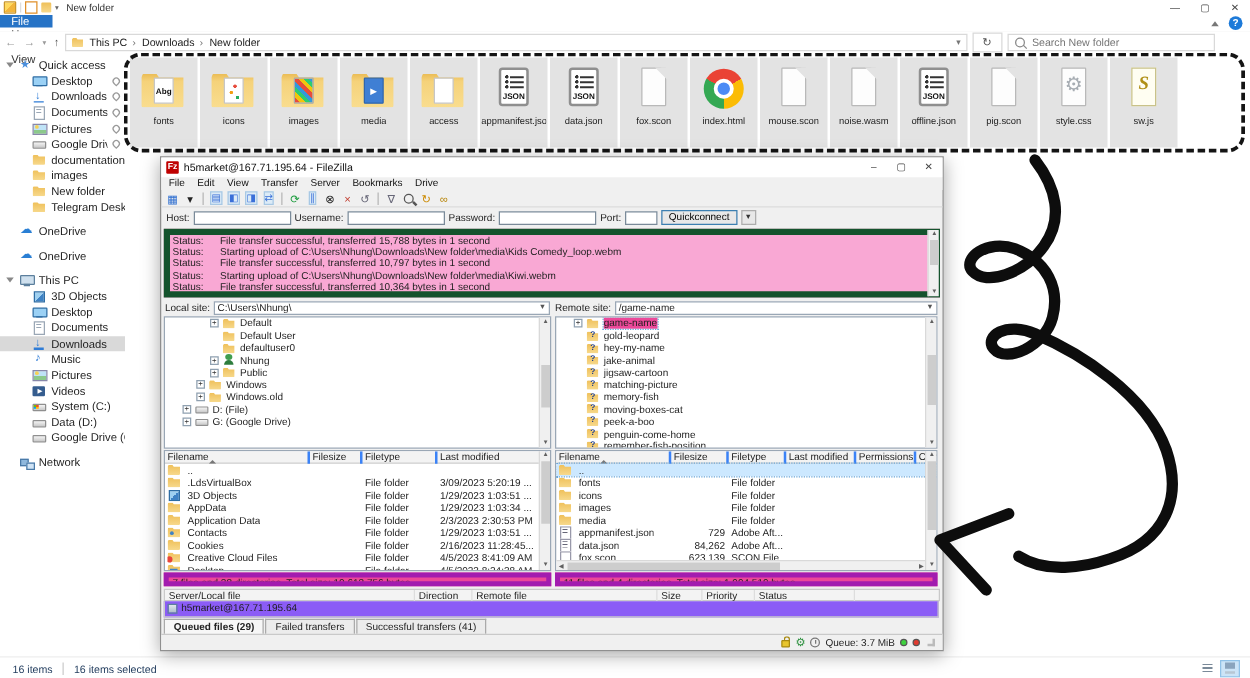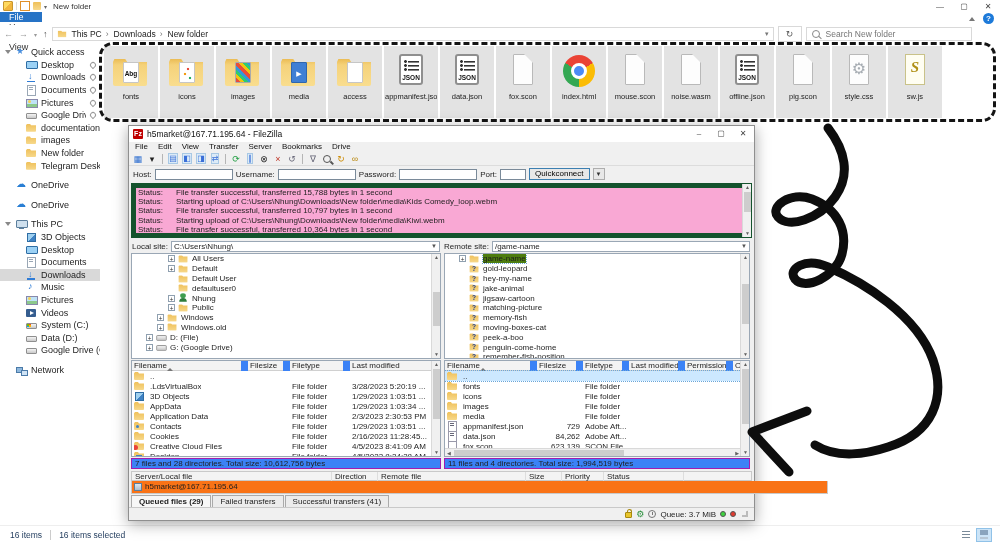--- a/index.html
+++ b/index.html
@@ -139,39 +139,39 @@
   .logrow{display:flex;font-size:8px;line-height:9.2px;white-space:nowrap}
   .logrow .ll{width:40px;flex:none;padding-left:2px}
   .fz-scroll{position:absolute;width:9px;background:#f0f0f0;border-left:1px solid #d9d9d9}
   .thumb{position:absolute;left:1px;width:7px;background:#cdcdcd}
   .sarrow{position:absolute;left:0;width:9px;height:7px;font-size:5px;color:#606060;text-align:center;line-height:7px}
   .site-row{position:absolute;top:114px;height:12px;display:flex;align-items:center;gap:3px;font-size:8px}
   .site-sel{height:11px;background:#fff;border:1px solid #9aa7b5;display:flex;align-items:center;padding:0 2px;font-size:8px}
   .site-sel .dd{margin-left:auto;font-size:6px;color:#555;padding-left:4px}
   .pane{position:absolute;background:#fff;border:1px solid #9aa7b5;overflow:hidden}
   .trow{display:flex;align-items:center;gap:3px;height:9.8px;padding-left:calc(3px + var(--ind,0)*11px);font-size:8px;white-space:nowrap}
-  .trow.sel .tlab{background:#4d7c0f;outline:1px dotted #6aa6d8}
+  .trow.sel .tlab{background:#ec4899;outline:1px dotted #6aa6d8}
   .exp{width:7px;height:7px;border:1px solid #8fa0b0;background:#fff;flex:none;font:6px/5px "DejaVu Sans Mono",monospace;text-align:center;color:#333}
   .exp.noexp{visibility:hidden}
   .trow .mi{transform:scale(.95)}
   .fhead{display:flex;background:#f3f3f3;border-bottom:1px solid #d0d0d0;height:10px;align-items:center;font-size:8px;color:#222}
-  .fhead span{border-right:7px solid #3b82f6;padding-left:2px;height:10px;line-height:10px;white-space:nowrap;overflow:hidden;flex:none;display:flex;align-items:flex-end;gap:0}
+  .fhead span{border-right:2px solid #3b82f6;padding-left:2px;height:10px;line-height:10px;white-space:nowrap;overflow:hidden;flex:none;display:flex;align-items:flex-end;gap:0}
   .sort-caret{width:0;height:0;border-left:3px solid transparent;border-right:3px solid transparent;border-bottom:3px solid #777;display:inline-block}
   .frow{display:flex;align-items:center;height:10px;font-size:8px;white-space:nowrap}
   .frow span{flex:none;overflow:hidden;padding-left:2px}
   .frow .fname{display:flex;align-items:center;gap:3px}
   .frow.sel{background:#cce8ff;outline:1px dotted #6aa6d8}
   .num{text-align:right;padding-right:3px}
   .lc1{width:116px}.lc2{width:42px}.lc3{width:60px}.lc4{width:88px}
   .rc1{width:92px}.rc2{width:46px}.rc3{width:46px}.rc4{width:56px}.rc5{width:48px}.rc6{width:48px}
-  .dirstat{position:absolute;height:11px;background:#3b82f6;border:1px solid #a21caf;font-size:8px;line-height:10px;padding-left:3px;white-space:nowrap;overflow:hidden}
+  .dirstat{position:absolute;height:11px;background:#ec4899;border:4px solid #a21caf;font-size:8px;line-height:10px;padding-left:3px;white-space:nowrap;overflow:hidden}
   .qhead{position:absolute;left:2px;top:345px;width:621px;height:10px;display:flex;background:#f3f3f3;border:1px solid #c9c9c9;font-size:8px;align-items:center}
   .qhead span{border-right:1px solid #ddd;padding-left:3px;white-space:nowrap;overflow:hidden;flex:none}
   .qc1{width:200px}.qc2{width:46px}.qc3{width:148px}.qc4{width:36px}.qc5{width:42px}.qc6{width:80px}
-  .qlist{position:absolute;left:2px;top:355px;width:697px;height:13px;background:#f97316;border:1px solid #c9c9c9;border-top:none}
+  .qlist{position:absolute;left:2px;top:355px;width:620px;height:13px;background:#8b5cf6;border:1px solid #c9c9c9;border-top:none}
   .qrow{display:flex;align-items:center;gap:3px;font-size:8px;height:11px;padding-left:2px}
   .srv-ic{width:8px;height:8px;background:linear-gradient(#dfe7ee,#aebdc9);border:1px solid #5c7f9d;flex:none}
   .fz-tabs{position:absolute;left:2px;top:369px;display:flex;gap:1px}
   .qtab{border:1px solid #aaa;border-bottom:none;background:#ececec;padding:1px 7px 2px;font-size:8px;color:#222}
   .qtab.active{background:#f7f7f7;font-weight:bold}
   .fz-status{position:absolute;left:0;top:381px;width:100%;height:13px;background:#f0f0f0;border-top:1px solid #c9c9c9;display:flex;align-items:center;justify-content:flex-end;gap:4px;padding-right:6px;font-size:8px}
   .lock-ic{width:7px;height:6px;background:#e8c52c;border:1px solid #a8890f;border-radius:1px;position:relative;margin-top:2px}
   .lock-ic::before{content:"";position:absolute;left:1px;top:-4px;width:3px;height:3px;border:1px solid #a8890f;border-bottom:none;border-radius:3px 3px 0 0}
   .gear-ic{color:#2a8f3c;font-size:9px;line-height:10px}
   .clock-ic{width:8px;height:8px;border:1px solid #777;border-radius:50%;position:relative}
@@ -612,25 +612,20 @@
       <span class="dd">▼</span>
     </div>
   </div>
 
   <div class="pane" style="left:2px;top:127px;width:310px;height:106px">
     <div>
 
         <div class="trow" style="--ind: 3;">
         <span class="exp">+</span>
         <span class="mi mi-folder"></span>
-        <span class="tlab">All Users</span>
-      </div>
-        <div class="trow" style="--ind: 3;">
-        <span class="exp">+</span>
-        <span class="mi mi-folder"></span>
         <span class="tlab">Default</span>
       </div>
         <div class="trow" style="--ind: 3;">
         <span class="exp noexp"></span>
         <span class="mi mi-folder"></span>
         <span class="tlab">Default User</span>
       </div>
         <div class="trow" style="--ind: 3;">
         <span class="exp noexp"></span>
         <span class="mi mi-folder"></span>
@@ -761,21 +756,21 @@
         <span class="lc3"></span>
         <span class="lc4"></span>
       </div>
         <div class="frow">
         <span class="lc1 fname">
             <span class="mi mi-folder"></span>
             <span>.LdsVirtualBox</span>
           </span>
         <span class="lc2 num"></span>
         <span class="lc3">File folder</span>
-        <span class="lc4">3/28/2023 5:20:19 ...</span>
+        <span class="lc4">3/09/2023 5:20:19 ...</span>
       </div>
         <div class="frow">
         <span class="lc1 fname">
             <span class="mi mi-folder-3d"></span>
             <span>3D Objects</span>
           </span>
         <span class="lc2 num"></span>
         <span class="lc3">File folder</span>
         <span class="lc4">1/29/2023 1:03:51 ...</span>
       </div>

